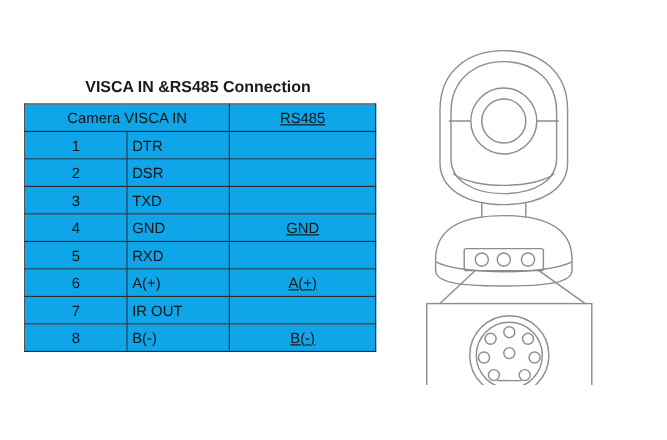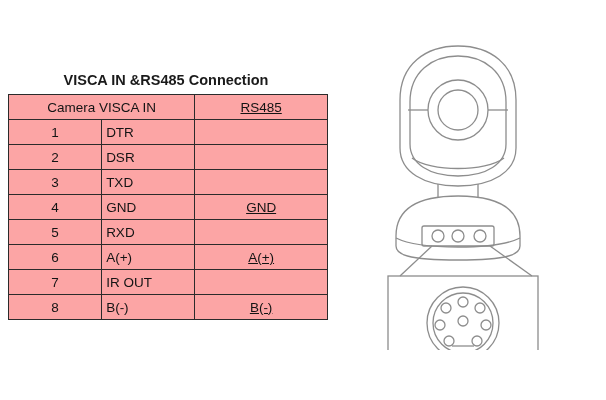--- a/index.html
+++ b/index.html
@@ -15,21 +15,21 @@
   }
   #page {
     position: relative;
     width: 606px;
     height: 400px;
     background: #ffffff;
   }
   
   .table-block {
     position: absolute;
-    left: 8px;
+    left: 22px;
     top: 72px;
     width: 288px;
   }
   .table-title {
     font-size: 14.5px;
     font-weight: bold;
     color: #1a1a1a;
     text-align: center;
     padding-left: 28px;
     margin-bottom: 6px;
@@ -40,21 +40,21 @@
     width: 320px;
     table-layout: fixed;
   }
   table.visca td {
     border: 1px solid #2b2b2b;
     height: 24px;
     font-size: 13.5px;
     color: #141414;
     padding: 0 4px;
     vertical-align: middle;
-    background: #fca5a5;
+    background: #0ea5e9;
   }
   .col-no    { width: 52px;  text-align: center; }
   .col-visca { width: 158px; text-align: left; padding-left: 26px; }
   .col-rs485 { width: 110px; text-align: center; text-decoration: underline; }
   .hdr td {
     font-size: 13.5px;
     text-align: center;
   }
   .hdr .col-visca { text-align: center; padding-left: 4px; }
   .hdr-span {

